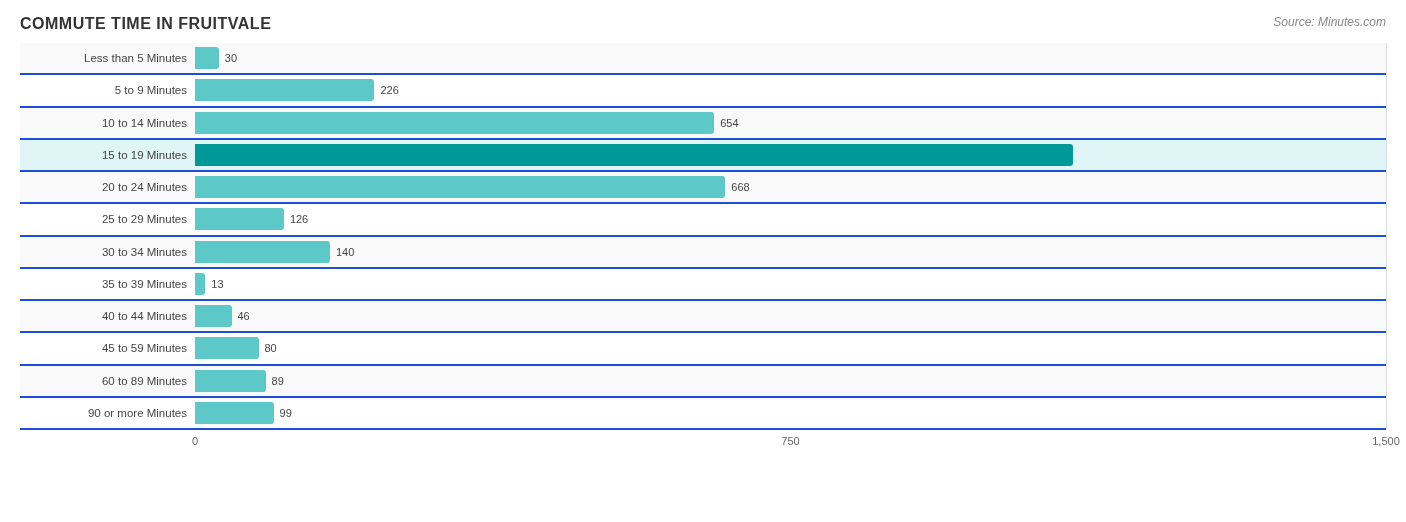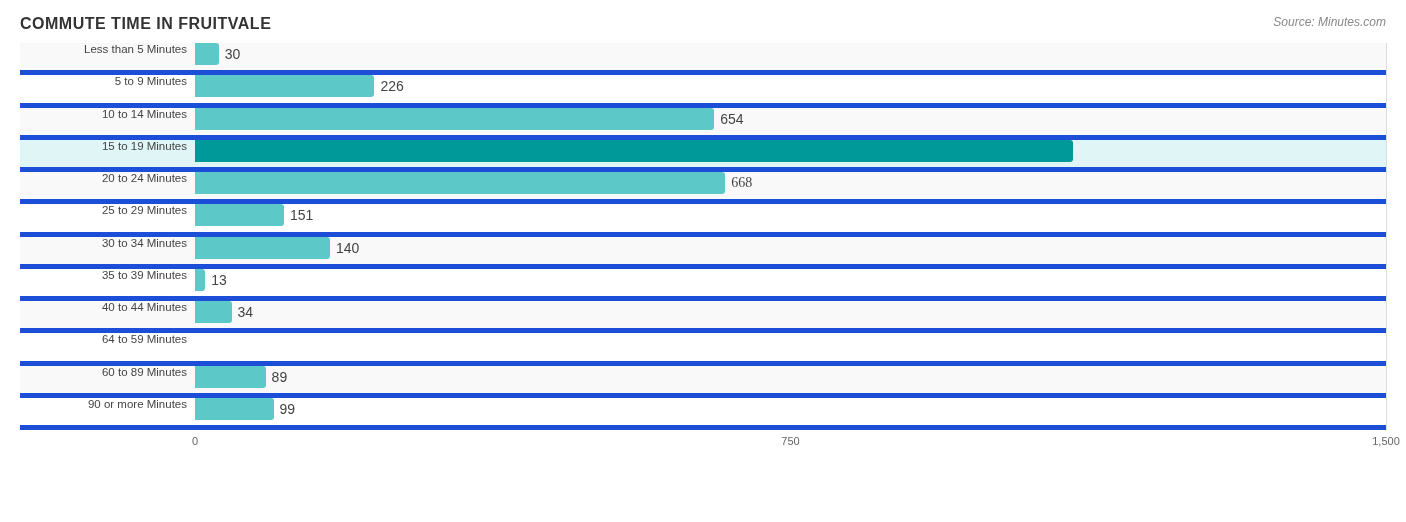--- a/index.html
+++ b/index.html
@@ -44,22 +44,22 @@
       left: 0;
       top: 0;
       right: 0;
       bottom: 30px;
       display: flex;
       flex-direction: column;
     }
     .bar-row {
       flex: 1;
       display: flex;
-      align-items: flex-start;
-      border-bottom: 5px solid #1d4ed8;
+      align-items: center;
+      border-bottom: 2px solid #1d4ed8;
       position: relative;
     }
     .bar-row:nth-child(odd) {
       background: #f9f9f9;
     }
     .bar-row:nth-child(even) {
       background: #fff;
     }
     .bar-row.highlighted {
       background: #e0f5f5;
@@ -88,21 +88,21 @@
       background: #5dc8c8;
     }
     .bar-fill.highlighted-bar {
       background: #009999;
     }
     .bar-value {
       position: absolute;
       left: 0;
       top: 50%;
       transform: translateY(-50%);
-      font-size: 14px;
+      font-size: 11px;
       color: #444;
       white-space: nowrap;
     }
     .bar-value.inside {
       color: #fff;
     }
     .axis-area {
       position: absolute;
       left: 175px;
       bottom: 0;
@@ -169,53 +169,57 @@
           <div class="bar-label">15 to 19 Minutes</div>
           <div class="bar-track">
             <div class="bar-fill highlighted-bar" style="width: 73.7333%;"></div>
             <div class="bar-value inside" style="left: 68.7333%; color: rgb(255, 255, 255); font-weight: bold; margin-top: 37px;">1,106</div>
           </div>
         </div>
         <div class="bar-row">
           <div class="bar-label">20 to 24 Minutes</div>
           <div class="bar-track">
             <div class="bar-fill normal" style="width: 44.5333%;"></div>
-            <div class="bar-value" style="left: 45.0333%; color: rgb(68, 68, 68); font-family: Liberation Serif, serif;">668</div>
+            <div class="bar-value" style="left: 45.0333%; color: rgb(68, 68, 68);">668</div>
           </div>
         </div>
         <div class="bar-row">
           <div class="bar-label">25 to 29 Minutes</div>
           <div class="bar-track">
             <div class="bar-fill normal" style="width: 7.46667%;"></div>
-            <div class="bar-value" style="left: 7.96667%; color: rgb(68, 68, 68);">151</div>
+            <div class="bar-value" style="left: 7.96667%; color: rgb(68, 68, 68);">126</div>
           </div>
         </div>
         <div class="bar-row">
           <div class="bar-label">30 to 34 Minutes</div>
           <div class="bar-track">
             <div class="bar-fill normal" style="width: 11.3333%;"></div>
             <div class="bar-value" style="left: 11.8333%; color: rgb(68, 68, 68);">140</div>
           </div>
         </div>
         <div class="bar-row">
           <div class="bar-label">35 to 39 Minutes</div>
           <div class="bar-track">
             <div class="bar-fill normal" style="width: 0.866667%;"></div>
             <div class="bar-value" style="left: 1.36667%; color: rgb(68, 68, 68);">13</div>
           </div>
         </div>
         <div class="bar-row">
           <div class="bar-label">40 to 44 Minutes</div>
           <div class="bar-track">
             <div class="bar-fill normal" style="width: 3.06667%;"></div>
-            <div class="bar-value" style="left: 3.56667%; color: rgb(68, 68, 68);">34</div>
-          </div>
-        </div>
-        <div class="bar-row">
-          <div class="bar-label">64 to 59 Minutes</div>
+            <div class="bar-value" style="left: 3.56667%; color: rgb(68, 68, 68);">46</div>
+          </div>
+        </div>
+        <div class="bar-row">
+          <div class="bar-label">45 to 59 Minutes</div>
+          <div class="bar-track">
+            <div class="bar-fill normal" style="width: 5.33333%;"></div>
+            <div class="bar-value" style="left: 5.83333%; color: rgb(68, 68, 68);">80</div>
+          </div>
         </div>
         <div class="bar-row">
           <div class="bar-label">60 to 89 Minutes</div>
           <div class="bar-track">
             <div class="bar-fill normal" style="width: 5.93333%;"></div>
             <div class="bar-value" style="left: 6.43333%; color: rgb(68, 68, 68);">89</div>
           </div>
         </div>
         <div class="bar-row">
           <div class="bar-label">90 or more Minutes</div>

